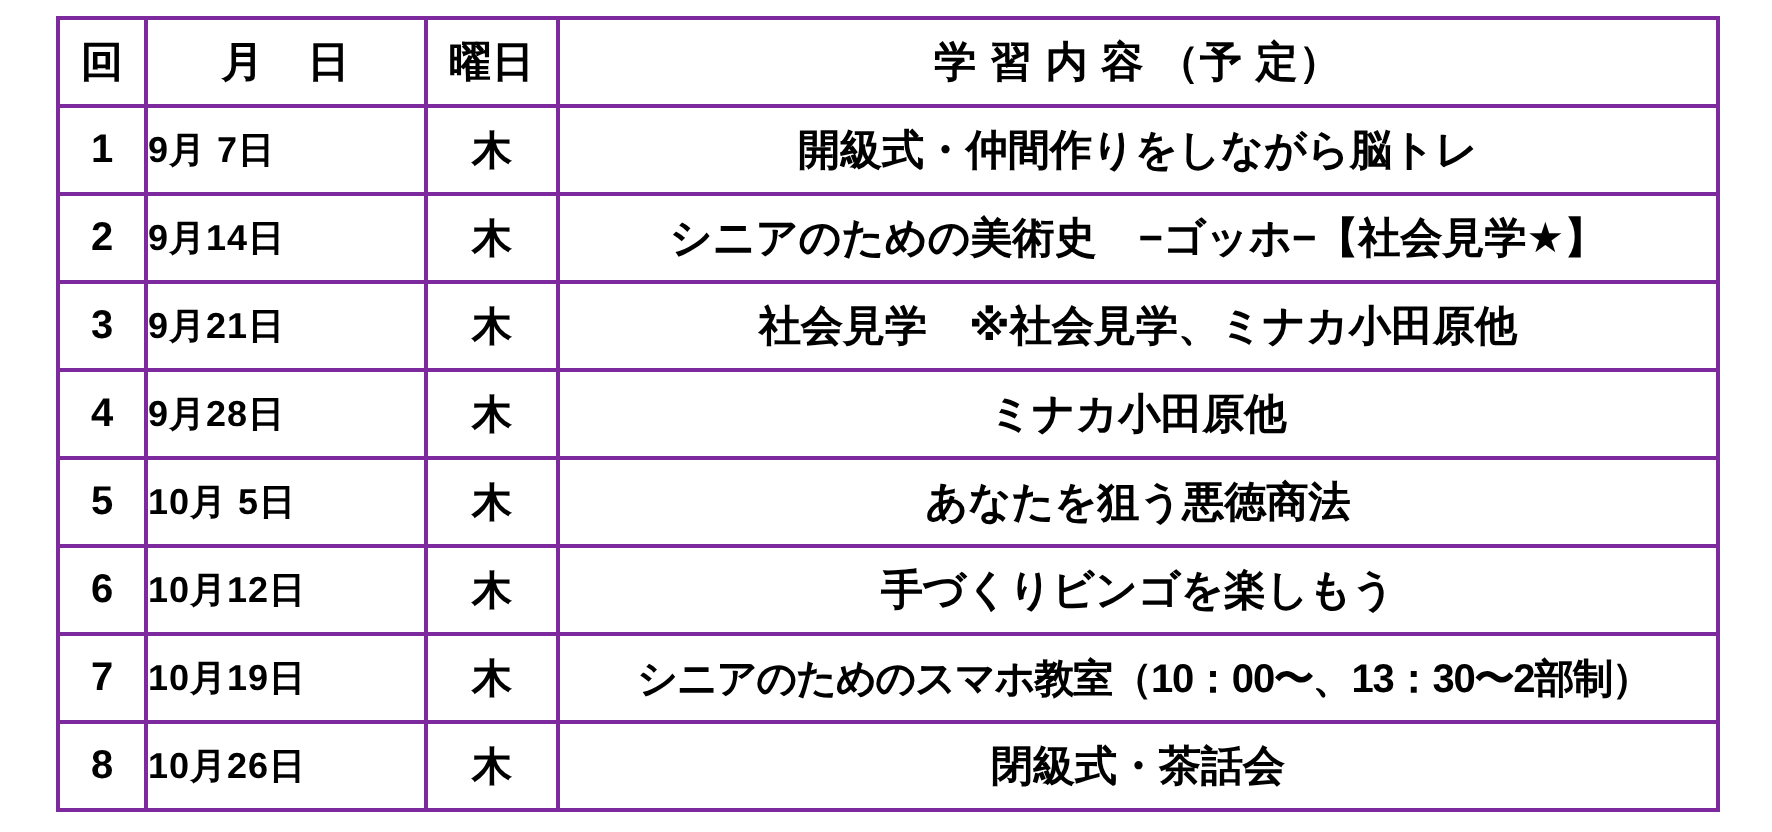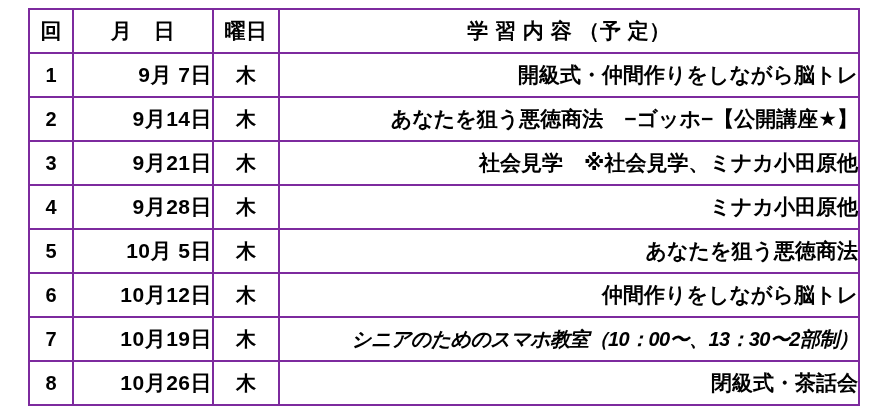--- a/index.html
+++ b/index.html
@@ -46,44 +46,43 @@
     font-size: 21px;
     letter-spacing: 0.5px;
   }
   .hdr-no { letter-spacing: 0; }
   .cell-no {
     text-align: center;
     font-size: 20px;
     font-weight: normal;
   }
   .cell-date {
-    text-align: right;
-    font-size: 21px;
+    text-align: left;
+    font-size: 18px;
     font-weight: bold;
     letter-spacing: 0.5px;
     white-space: pre;
   }
   .cell-day {
     text-align: center;
     font-size: 20px;
     font-weight: normal;
   }
   .cell-body {
-    text-align: right;
+    text-align: center;
     font-size: 21px;
     font-weight: bold;
     padding-left: 10px;
     white-space: nowrap;
     letter-spacing: 0px;
   }
   .cell-body.tight {
     font-size: 20px;
     letter-spacing: -0.6px;
     padding-left: 6px;
-    font-style: italic;
   }
 </style>
 </head>
 <body>
 
 <div class="sheet">
   <table class="schedule">
     <colgroup>
       <col class="c-no">
       <col class="c-date">
@@ -102,21 +101,21 @@
       <tr>
         <td class="cell-no">1</td>
         <td class="cell-date">9月 7日</td>
         <td class="cell-day">木</td>
         <td class="cell-body">開級式・仲間作りをしながら脳トレ</td>
       </tr>
       <tr>
         <td class="cell-no">2</td>
         <td class="cell-date">9月14日</td>
         <td class="cell-day">木</td>
-        <td class="cell-body">あなたを狙う悪徳商法　−ゴッホ−【公開講座★】</td>
+        <td class="cell-body">シニアのための美術史　−ゴッホ−【社会見学★】</td>
       </tr>
       <tr>
         <td class="cell-no">3</td>
         <td class="cell-date">9月21日</td>
         <td class="cell-day">木</td>
         <td class="cell-body">社会見学　※社会見学、ミナカ小田原他</td>
       </tr>
       <tr>
         <td class="cell-no">4</td>
         <td class="cell-date">9月28日</td>
@@ -126,21 +125,21 @@
       <tr>
         <td class="cell-no">5</td>
         <td class="cell-date">10月 5日</td>
         <td class="cell-day">木</td>
         <td class="cell-body">あなたを狙う悪徳商法</td>
       </tr>
       <tr>
         <td class="cell-no">6</td>
         <td class="cell-date">10月12日</td>
         <td class="cell-day">木</td>
-        <td class="cell-body">仲間作りをしながら脳トレ</td>
+        <td class="cell-body">手づくりビンゴを楽しもう</td>
       </tr>
       <tr>
         <td class="cell-no">7</td>
         <td class="cell-date">10月19日</td>
         <td class="cell-day">木</td>
         <td class="cell-body tight">シニアのためのスマホ教室（10：00〜、13：30〜2部制）</td>
       </tr>
       <tr>
         <td class="cell-no">8</td>
         <td class="cell-date">10月26日</td>

